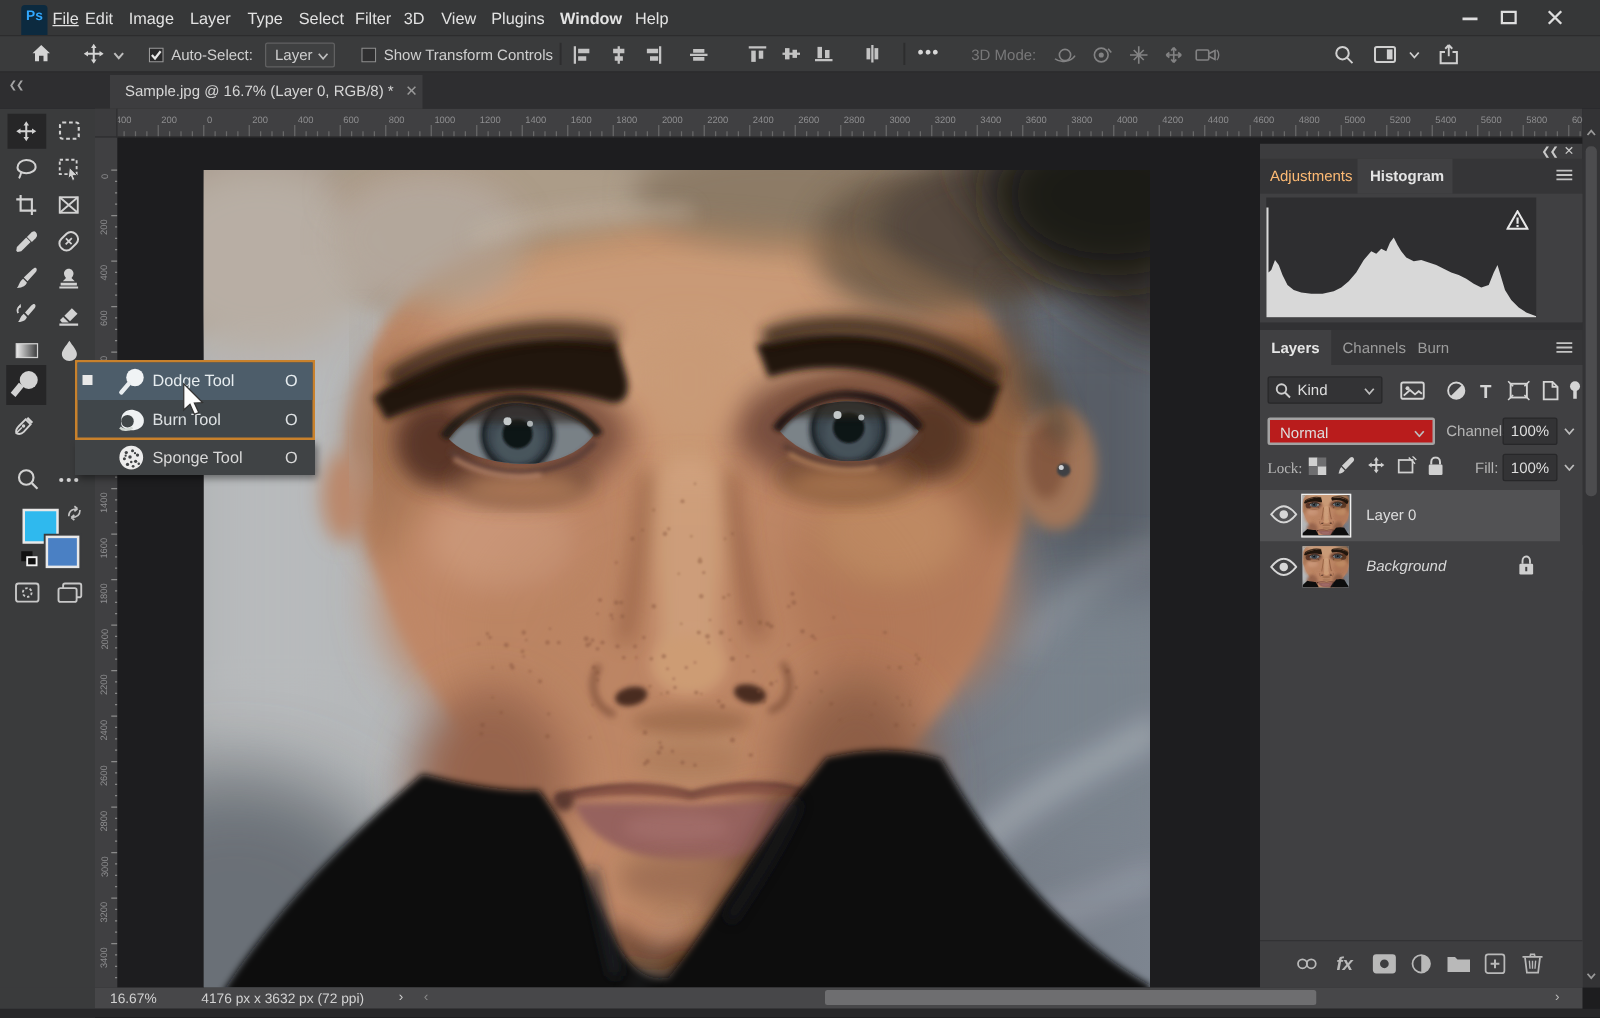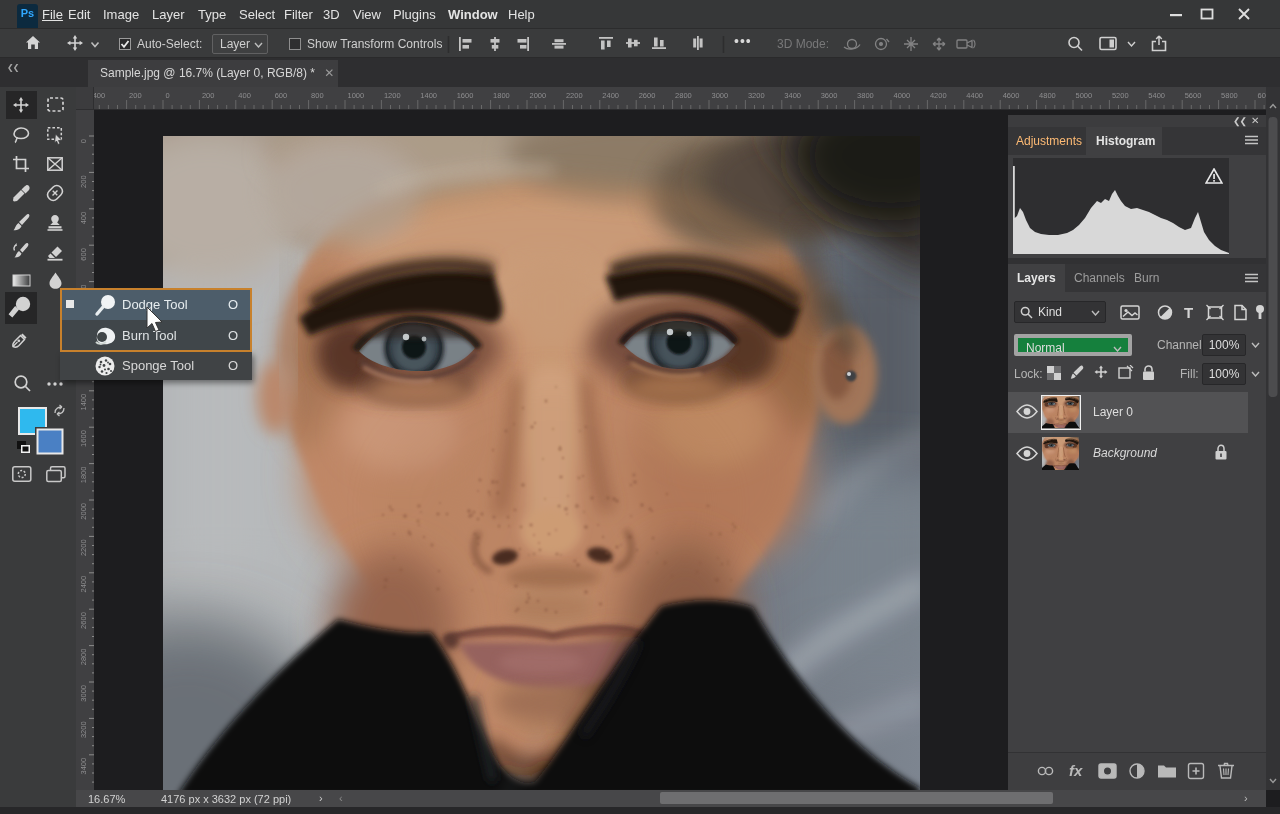--- a/index.html
+++ b/index.html
@@ -732,33 +732,33 @@
           </g>
         <g transform="translate(112,0)">
             <path d="M3 2.5 L10 2.5 L14 6.5 L14 16.5 L3 16.5 Z"></path>
             <path d="M10 2.5 L10 6.5 L14 6.5"></path>
           </g>
         <circle cx="140" cy="6" r="4" fill="#d4d4d4" stroke="none"></circle>
           <rect x="138.6" y="9" width="2.8" height="7" fill="#d4d4d4" stroke="none"></rect>
       </g>
     </svg>
 
-    <div style="position:absolute;left:6px;top:219px;width:118px;height:22px;background:#15803d;border:4px solid #a3a3a3;border-radius:2px;">
+    <div style="position:absolute;left:6px;top:219px;width:134px;height:22px;background:#b91c1c;border:2px solid #a3a3a3;border-radius:2px;">
       <span style="position:absolute;left:8px;top:3px;color:#dedede;">Normal</span>
       <svg style="position:absolute;right:6px;top:8px;" width="9" height="6" viewBox="0 0 9 6">
           <path d="M1 1 L4.5 5 L8 1" stroke="#bdbdbd" stroke-width="1.4" fill="none"></path>
         </svg>
     </div>
     <span style="position:absolute;left:149px;top:223px;color:#b5b5b5;">Channels:</span>
     <div style="position:absolute;left:194px;top:219px;width:44px;height:22px;background:#333335;border:1px solid #272729;border-radius:2px;color:#dedede;text-align:center;line-height:20px;">100%</div>
     <svg style="position:absolute;left:243px;top:227px;" width="9" height="6" viewBox="0 0 9 6">
         <path d="M1 1 L4.5 5 L8 1" stroke="#bdbdbd" stroke-width="1.4" fill="none"></path>
       </svg>
 
-    <span style="position:absolute;left:6px;top:252px;color:#b5b5b5;">Lock:</span>
+    <span style="position:absolute;left:6px;top:252px;color:#b5b5b5;font-family:Liberation Serif, serif;">Lock:</span>
     <svg style="position:absolute;left:38px;top:250px;" width="124" height="17" viewBox="0 0 124 17">
       <g fill="#d0d0d0">
         <rect x="1" y="1" width="7" height="7"></rect>
           <rect x="8" y="8" width="7" height="7"></rect>
           <rect x="8" y="1" width="7" height="7" fill="#6e6e70"></rect>
           <rect x="1" y="8" width="7" height="7" fill="#6e6e70"></rect>
         <g transform="translate(24,0)">
             <path d="M12.5 1 C13.5 2 13.5 3 12.8 4 L6.5 10.5 L3.5 7.5 L10 1.2 C11 0.4 12 0.3 12.5 1 Z"></path>
             <path d="M3 8.5 L5.8 11.3 C5 12.8 3 13.8 0.8 13.8 C1.6 12 1.4 10.3 3 8.5 Z"></path>
           </g>

